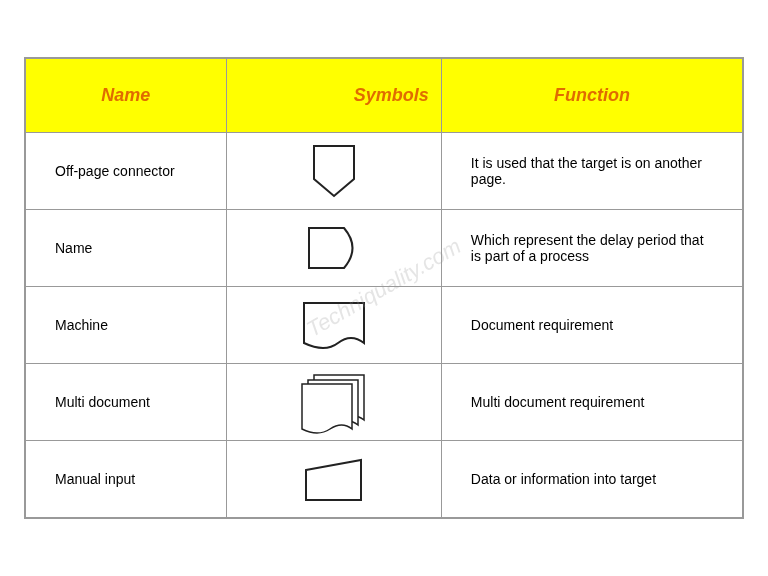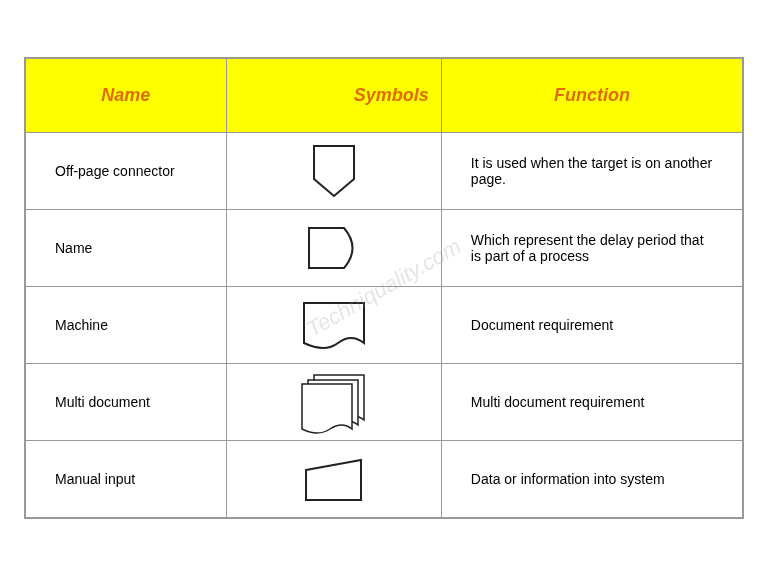--- a/index.html
+++ b/index.html
@@ -83,21 +83,21 @@
 
       <tr>
             <td class="col-name">Off-page connector</td>
             <td class="col-symbol">
               <div class="symbol-cell">
                 <svg width="60" height="60" viewBox="0 0 60 60" fill="none" xmlns="http://www.w3.org/2000/svg">
         <polygon points="10,5 50,5 50,38 30,55 10,38" stroke="#222" stroke-width="2" fill="white"></polygon>
       </svg>
               </div>
             </td>
-            <td class="col-function">It is used when the target is on another page.</td>
+            <td class="col-function">It is used that the target is on another page.</td>
           </tr>
           <tr>
             <td class="col-name">Name</td>
             <td class="col-symbol">
               <div class="symbol-cell">
                 <svg width="70" height="60" viewBox="0 0 70 60" fill="none" xmlns="http://www.w3.org/2000/svg">
         <path d="M10,10 L45,10 Q62,30 45,50 L10,50 Z" stroke="#222" stroke-width="2" fill="white"></path>
       </svg>
               </div>
             </td>
@@ -130,18 +130,18 @@
           </tr>
           <tr>
             <td class="col-name">Manual input</td>
             <td class="col-symbol">
               <div class="symbol-cell">
                 <svg width="75" height="55" viewBox="0 0 75 55" fill="none" xmlns="http://www.w3.org/2000/svg">
         <polygon points="10,18 65,8 65,48 10,48" stroke="#222" stroke-width="2" fill="white"></polygon>
       </svg>
               </div>
             </td>
-            <td class="col-function">Data or information into system</td>
+            <td class="col-function">Data or information into target</td>
           </tr>
         </tbody>
     </table>
   </div>
 </div>
 
 </body></html>

